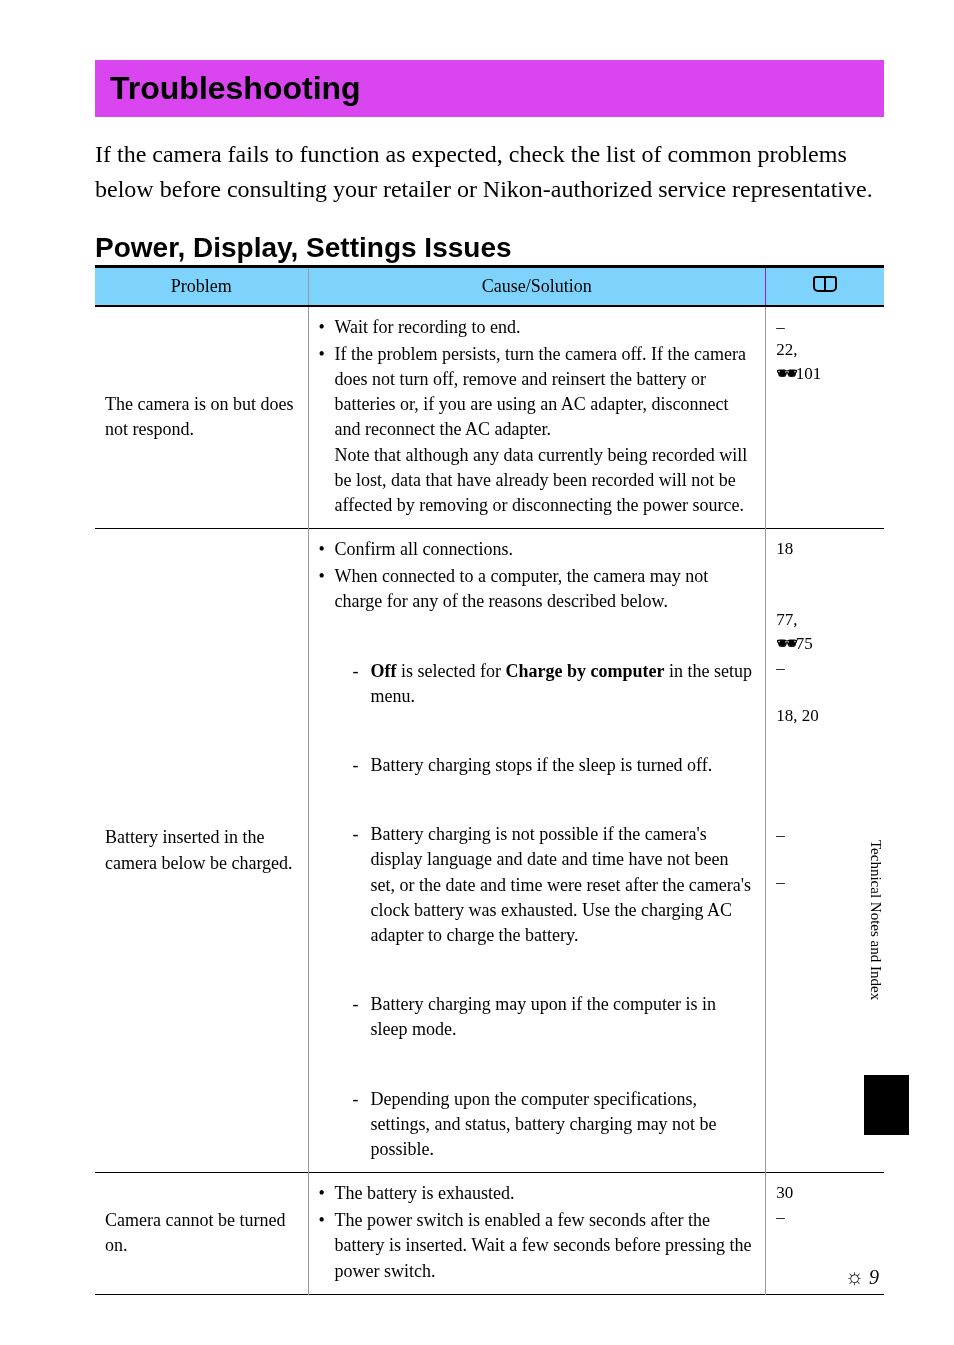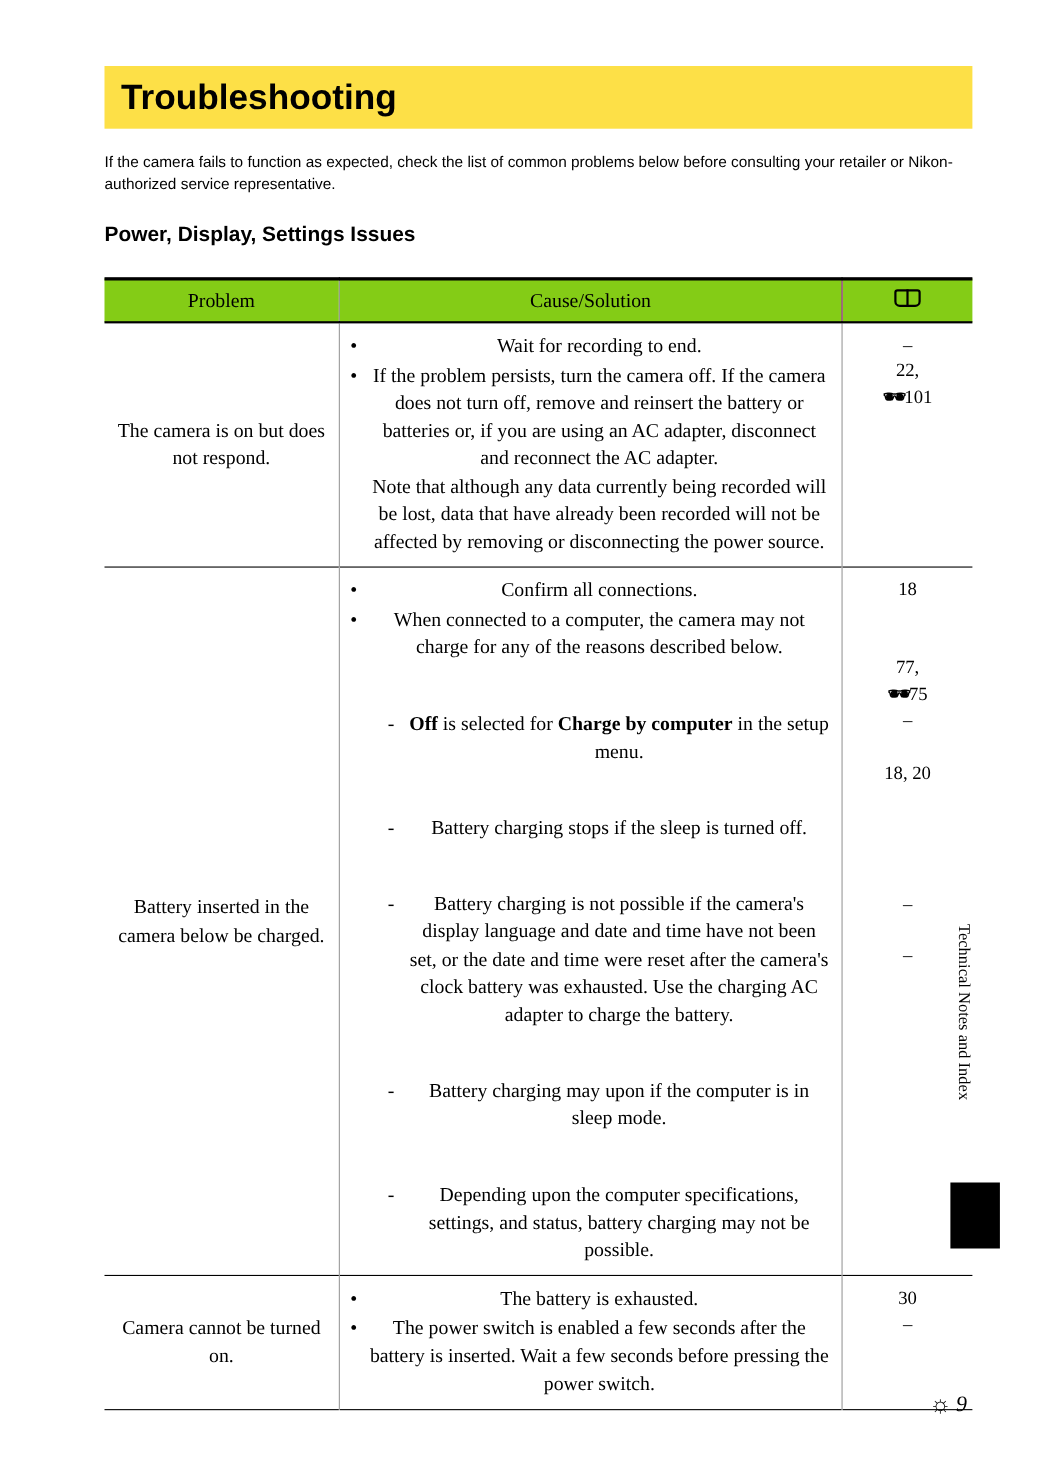--- a/index.html
+++ b/index.html
@@ -9,50 +9,50 @@
     }
     body {
       font-family: Georgia, 'Times New Roman', serif;
       background: #fff;
       width: 954px;
       height: 1345px;
       position: relative;
       padding: 60px 70px 0 95px;
     }
     .page-title {
-      background: #fde047;
+      background: #d946ef;
       padding: 10px 15px;
       font-size: 32px;
       font-weight: bold;
       margin-bottom: 20px;
       font-family: Arial, Helvetica, sans-serif;
     }
     .intro-text {
-      font-size: 14px;
+      font-size: 24px;
       line-height: 1.45;
       margin-bottom: 25px;
-      font-family: Liberation Sans, sans-serif;
+      font-family: Liberation Serif, serif;
     }
     .section-title {
-      font-size: 19px;
-      font-weight: bold;
-      margin-bottom: 27px;
+      font-size: 28px;
+      font-weight: bold;
+      margin-bottom: 1px;
       font-family: Arial, Helvetica, sans-serif;
     }
     table {
       border-collapse: collapse;
       width: 100%;
       font-size: 18px;
     }
     thead tr {
       border-top: 3px solid #000;
       border-bottom: 2px solid #000;
     }
     th {
-      background: #84cc16;
+      background: #7dd3fc;
       font-weight: normal;
       padding: 8px 12px;
       text-align: center;
       font-family: Georgia, serif;
     }
     th:nth-child(1) {
       width: 27%;
       border-right: 1px solid #999;
     }
     th:nth-child(2) {
@@ -63,21 +63,20 @@
       width: 15%;
     }
     tbody tr {
       border-bottom: 1px solid #000;
     }
     td {
       padding: 8px 10px;
       vertical-align: middle;
       line-height: 1.4;
       font-family: Georgia, serif;
-      text-align: center;
     }
     td:nth-child(1) {
       border-right: 1px solid #999;
       vertical-align: middle;
     }
     td:nth-child(2) {
       border-right: 1px solid #999;
       vertical-align: top;
     }
     td:nth-child(3) {

